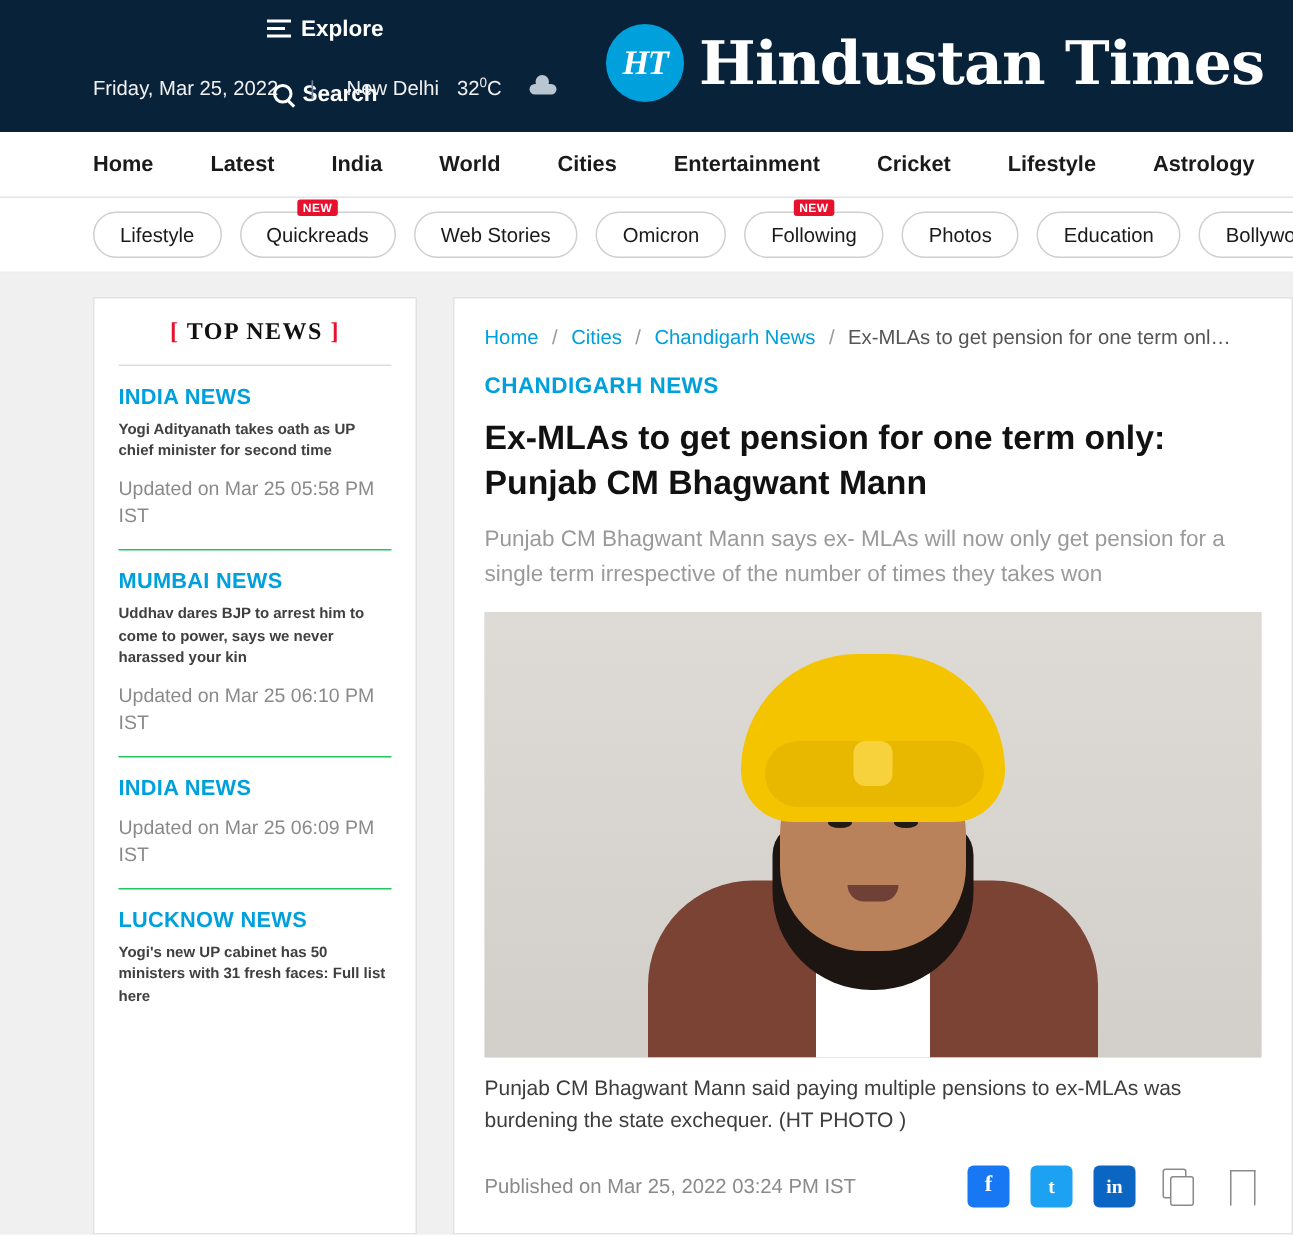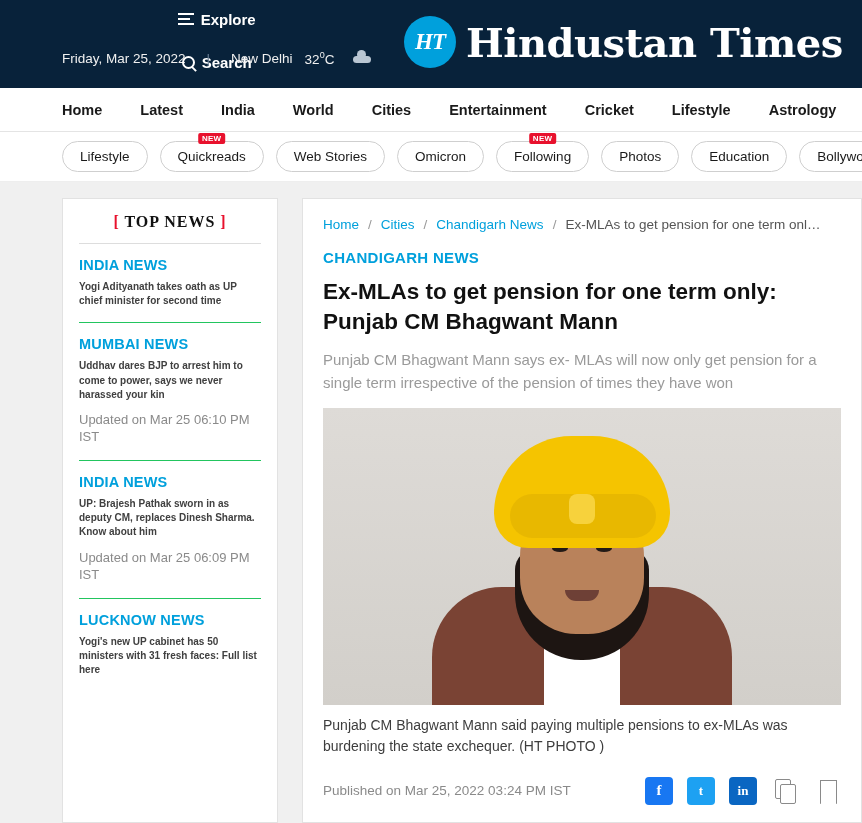--- a/index.html
+++ b/index.html
@@ -533,31 +533,31 @@
     <aside class="rail">
       <div class="rail-title">
         <span class="br">[</span>
         <span>TOP NEWS</span>
         <span class="br">]</span>
       </div>
 
       <div class="rail-item">
         <div class="rail-cat">INDIA NEWS</div>
         <div class="rail-head">Yogi Adityanath takes oath as UP chief minister for second time</div>
+        <div class="rail-time">Updated on Mar 25 05:58 PM IST</div>
       </div>
 
       <div class="rail-item">
         <div class="rail-cat">MUMBAI NEWS</div>
         <div class="rail-head">Uddhav dares BJP to arrest him to come to power, says we never harassed your kin</div>
         <div class="rail-time">Updated on Mar 25 06:10 PM IST</div>
       </div>
 
       <div class="rail-item">
         <div class="rail-cat">INDIA NEWS</div>
-        <div class="rail-head">UP: Brajesh Pathak sworn in as deputy CM, replaces Dinesh Sharma. Know about him</div>
         <div class="rail-time">Updated on Mar 25 06:09 PM IST</div>
       </div>
 
       <div class="rail-item">
         <div class="rail-cat">LUCKNOW NEWS</div>
         <div class="rail-head">Yogi's new UP cabinet has 50 ministers with 31 fresh faces: Full list here</div>
       </div>
     </aside>
 
     <main class="article">
@@ -568,21 +568,21 @@
         <span class="slash">/</span>
         <a>Chandigarh News</a>
         <span class="slash">/</span>
         <span class="cur">Ex-MLAs to get pension for one term onl…</span>
       </div>
 
       <div class="kicker">CHANDIGARH NEWS</div>
 
       <h1 class="headline">Ex-MLAs to get pension for one term only: Punjab CM Bhagwant Mann</h1>
 
-      <div class="standfirst">Punjab CM Bhagwant Mann says ex- MLAs will now only get pension for a single term irrespective of the pension of times they have won</div>
+      <div class="standfirst">Punjab CM Bhagwant Mann says ex- MLAs will now only get pension for a single term irrespective of the number of times they takes won</div>
 
       <div class="hero">
         <div class="p-bg"></div>
         <div class="p-body"></div>
         <div class="p-vest-l"></div>
         <div class="p-vest-r"></div>
         <div class="p-neck"></div>
         <div class="p-beard"></div>
         <div class="p-face"></div>
         <div class="p-eye-l"></div>

